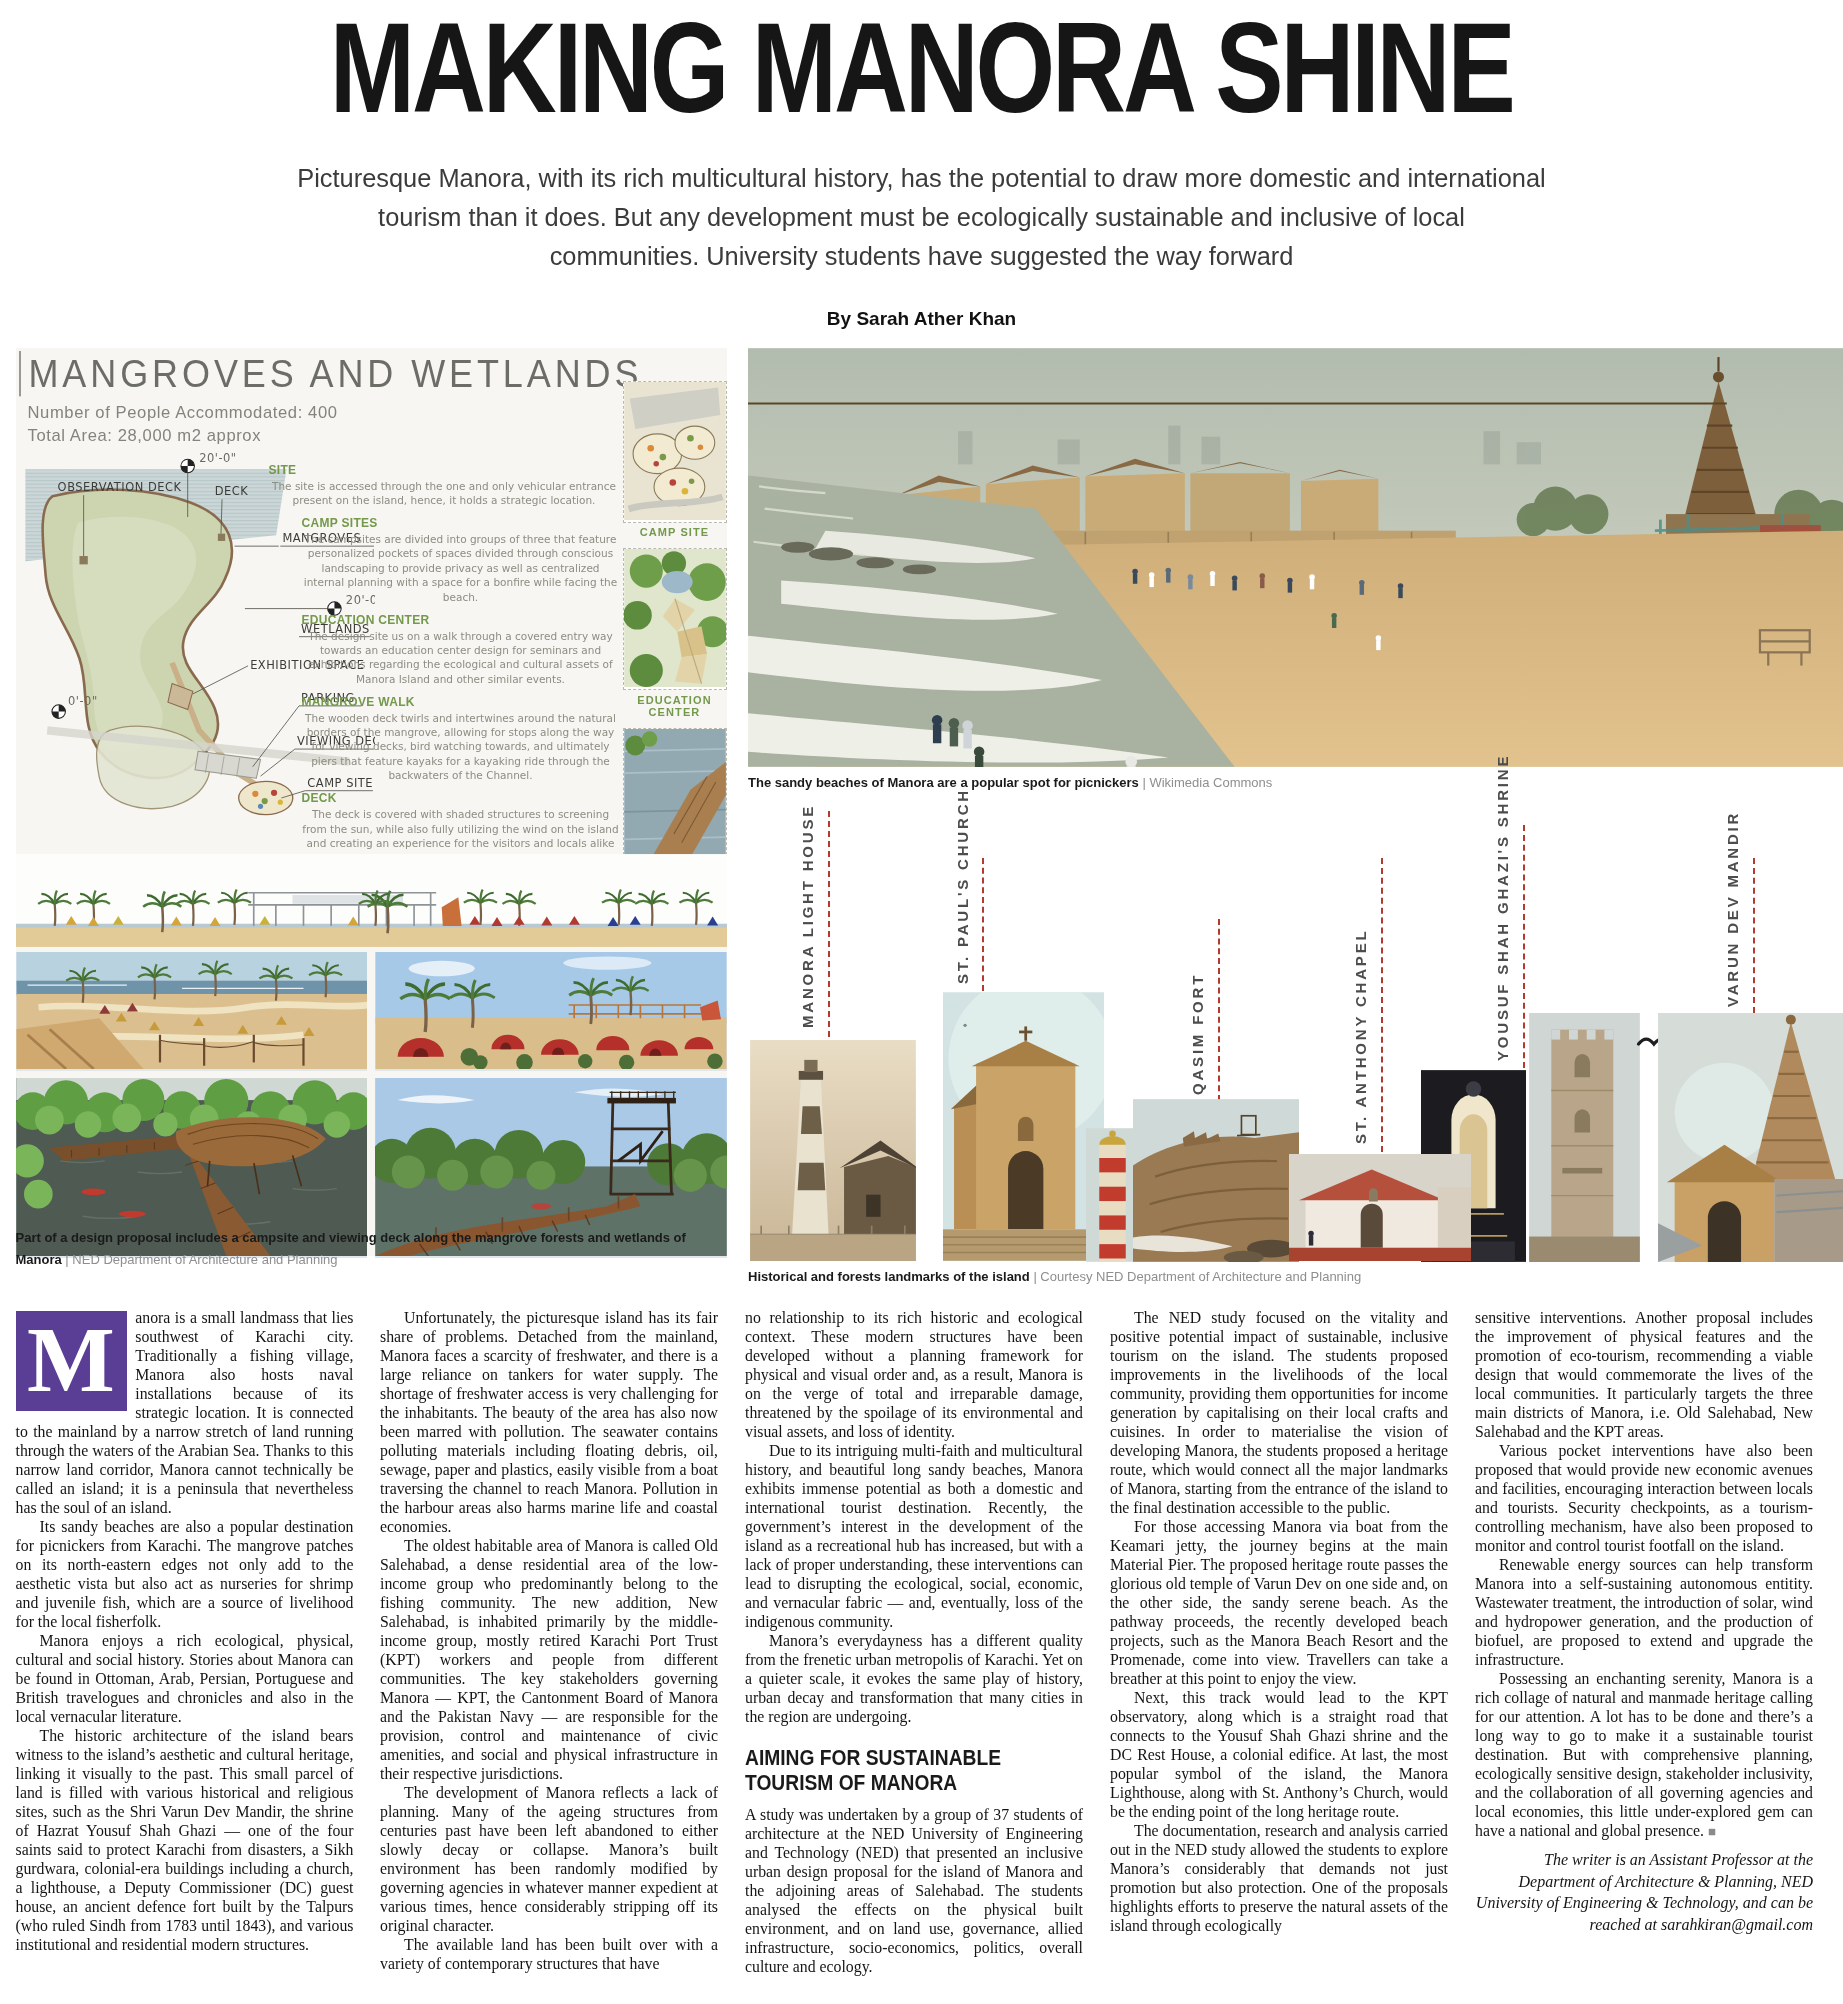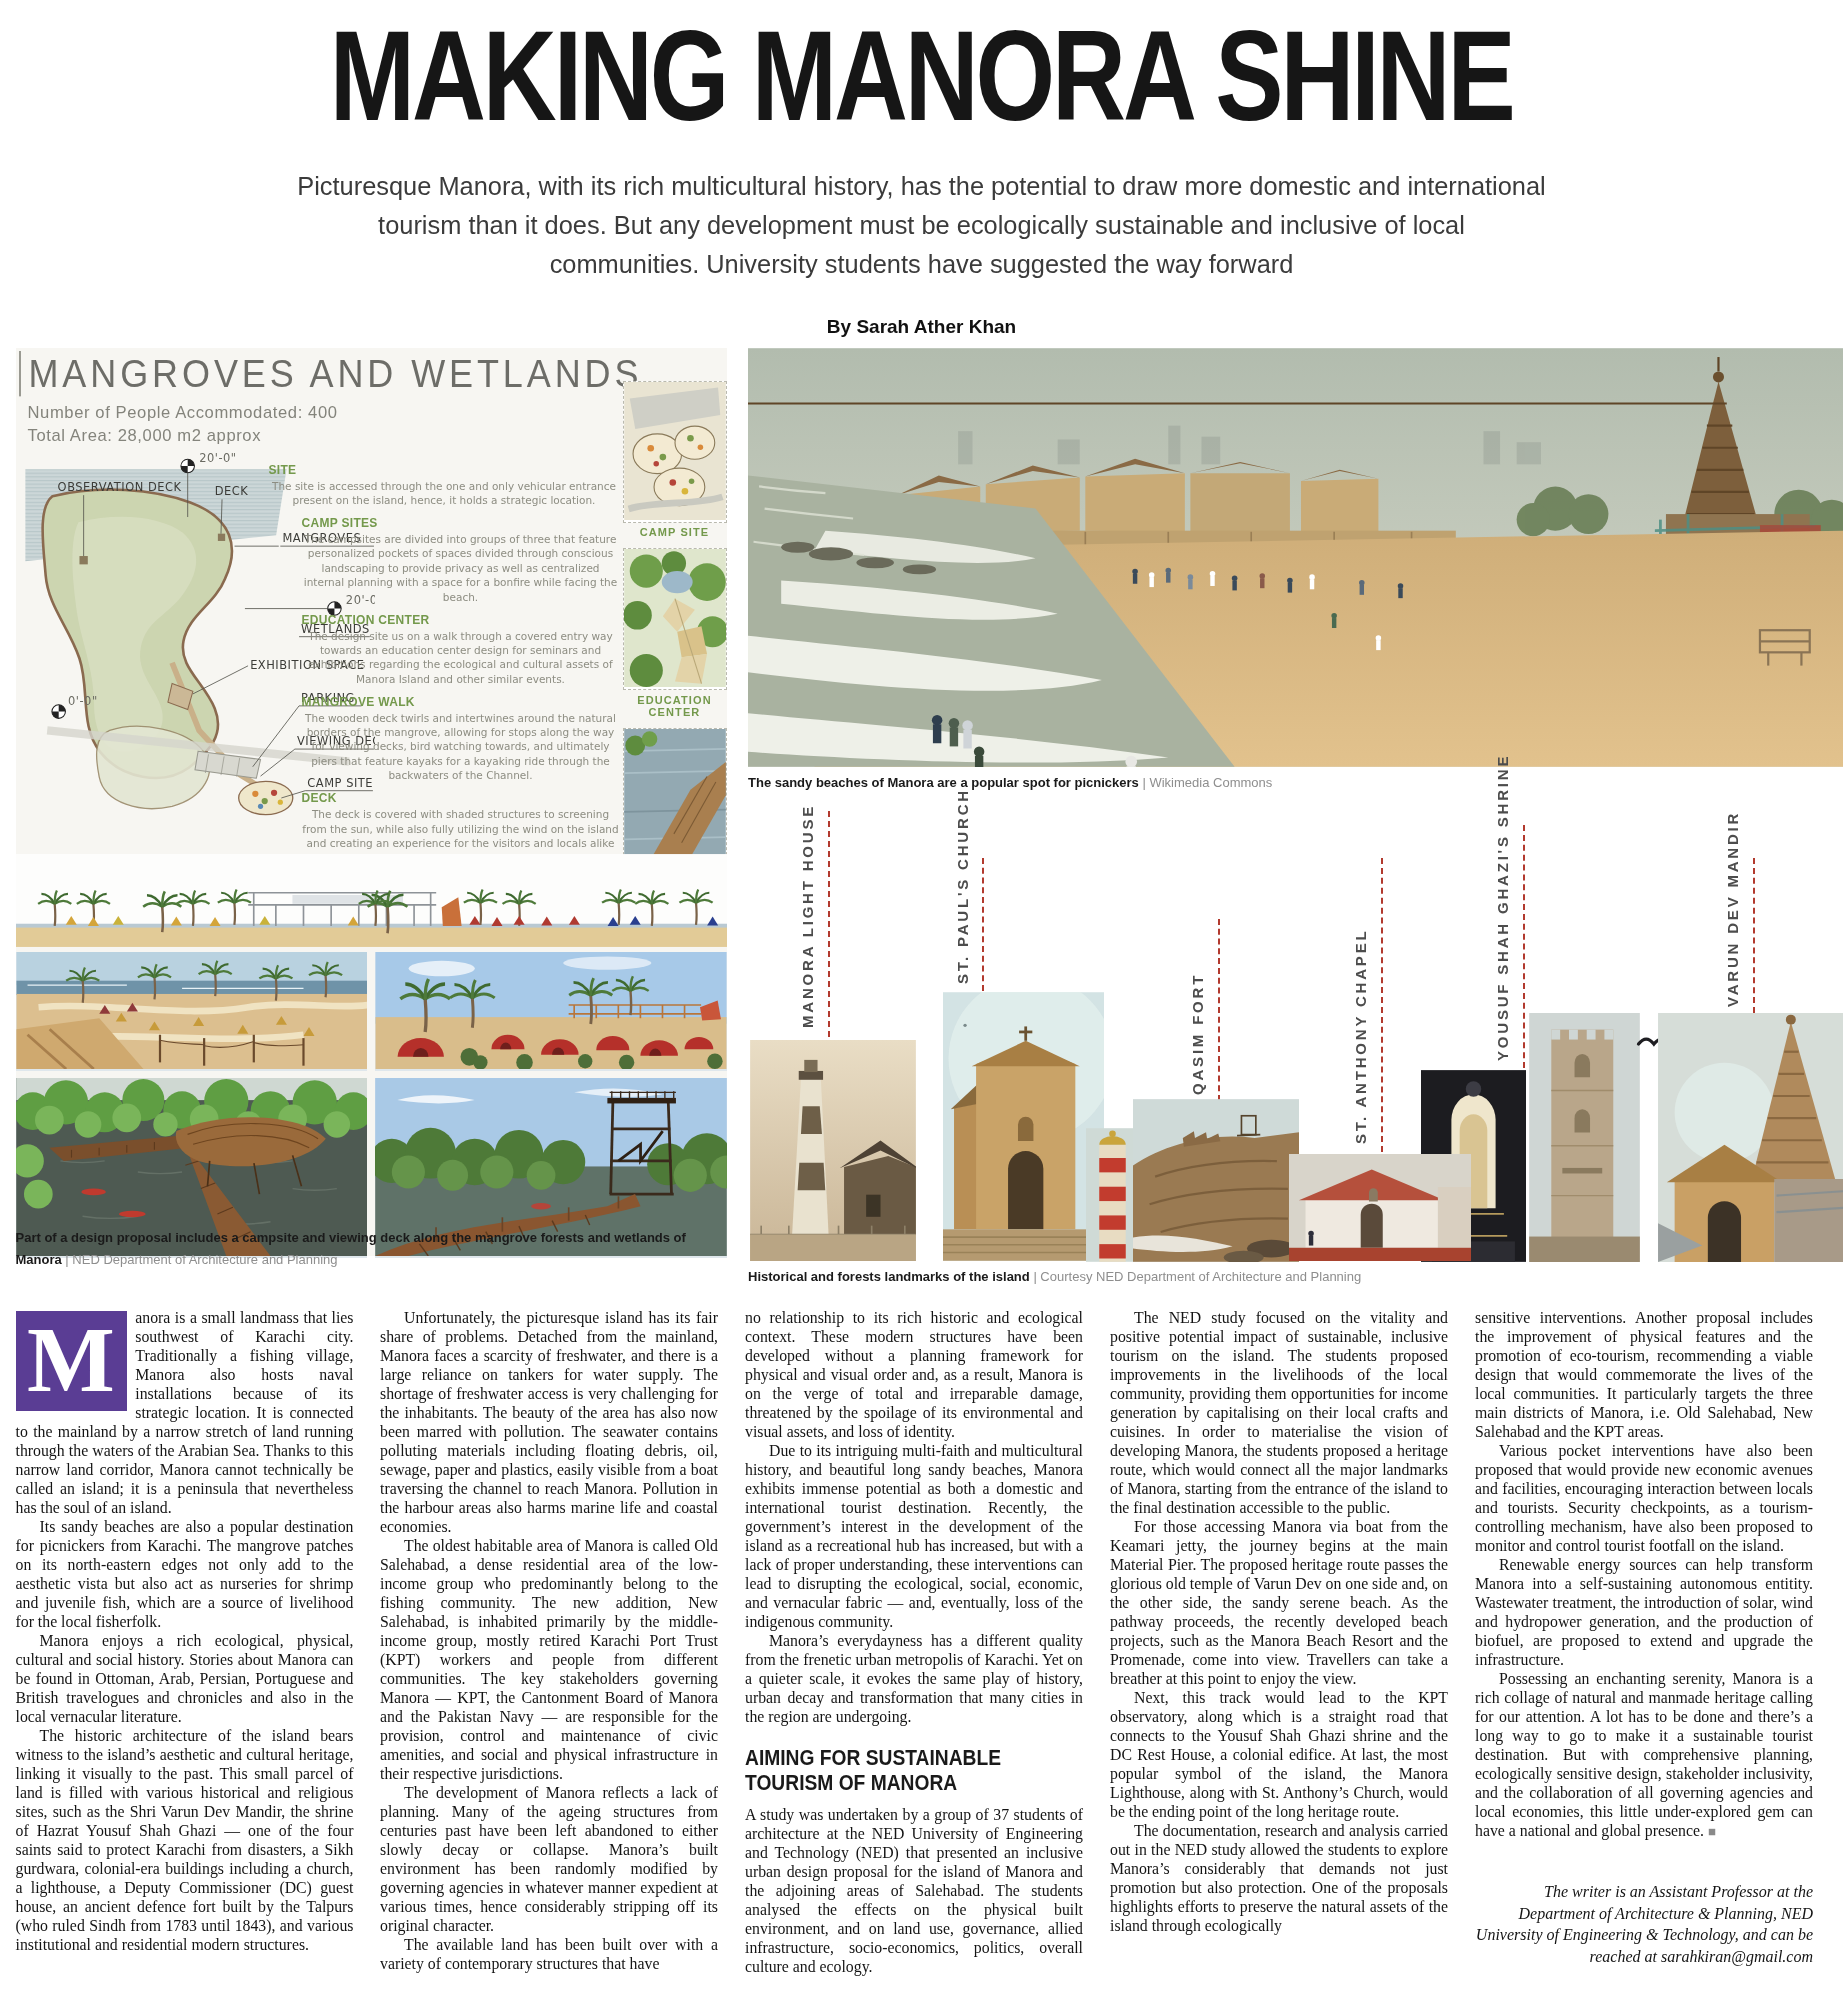--- a/index.html
+++ b/index.html
@@ -1,21 +1,21 @@
 <!DOCTYPE html>
 <html style="font-size:8.8px"><head>
 <meta charset="utf-8">
 <style>
   * { margin:0; padding:0; box-sizing:border-box; }
   html,body { background:#ffffff; }
   #page { position:relative; width:1843px; height:2005px; background:#fff; overflow:hidden;
           font-family:"Liberation Sans", sans-serif; }
 
   
-  #hdr { position:absolute; top:8px; left:0; width:100%; text-align:center; }
+  #hdr { position:absolute; top:0; left:0; width:100%; text-align:center; }
   #headline { margin-top:4.4px; line-height:128px; font-size:128px; font-weight:bold;
               letter-spacing:-3.9px; color:#161616; white-space:nowrap; }
   #headline span { display:inline-block; transform:scaleX(.80); transform-origin:center; }
   #standfirst { margin-top:26.5px; font-size:25.4px; color:#3b3b3b; line-height:39px; letter-spacing:0; }
   #byline { margin-top:32px; font-size:19px; font-weight:bold; color:#111; }
 
   
   .cap { font-size:13px; line-height:22px; color:#1a1a1a; }
   .cap b { font-weight:bold; }
   .cap .credit { color:#8e8e8e; font-weight:normal; }
@@ -69,21 +69,21 @@
          color:#141414; text-align:justify; }
   .col p { text-indent:24px; }
   .col p.first { text-indent:0; }
   #dropcap { float:left; width:111px; height:100px; background:#5a3d94; color:#fff;
              font-family:"Liberation Serif", serif; font-weight:bold; font-size:93px;
              line-height:97px; text-align:center; margin:3.3px 8.8px 3.3px 0; }
   .subhead { font-family:"Liberation Sans", sans-serif; font-weight:bold; font-size:22px;
              line-height:25.4px; color:#1a1a1a; width:387px; transform:scaleX(.874);
              transform-origin:left top; text-align:left; margin:19px 0 8.8px 0; }
   .endmark { color:#8a8a8a; font-size:13.3px; }
-  .writer-credit { margin-top:40px; font-style:italic; text-align:right; font-size:16px;
+  .writer-credit { margin-top:8px; font-style:italic; text-align:right; font-size:16px;
                    line-height:21.6px; text-indent:0; }
 </style>
 </head>
 <body>
 
 <div id="page">
 
   <header id="hdr">
     <h1 id="headline"><span>MAKING MANORA SHINE</span></h1>
     <div id="standfirst">

